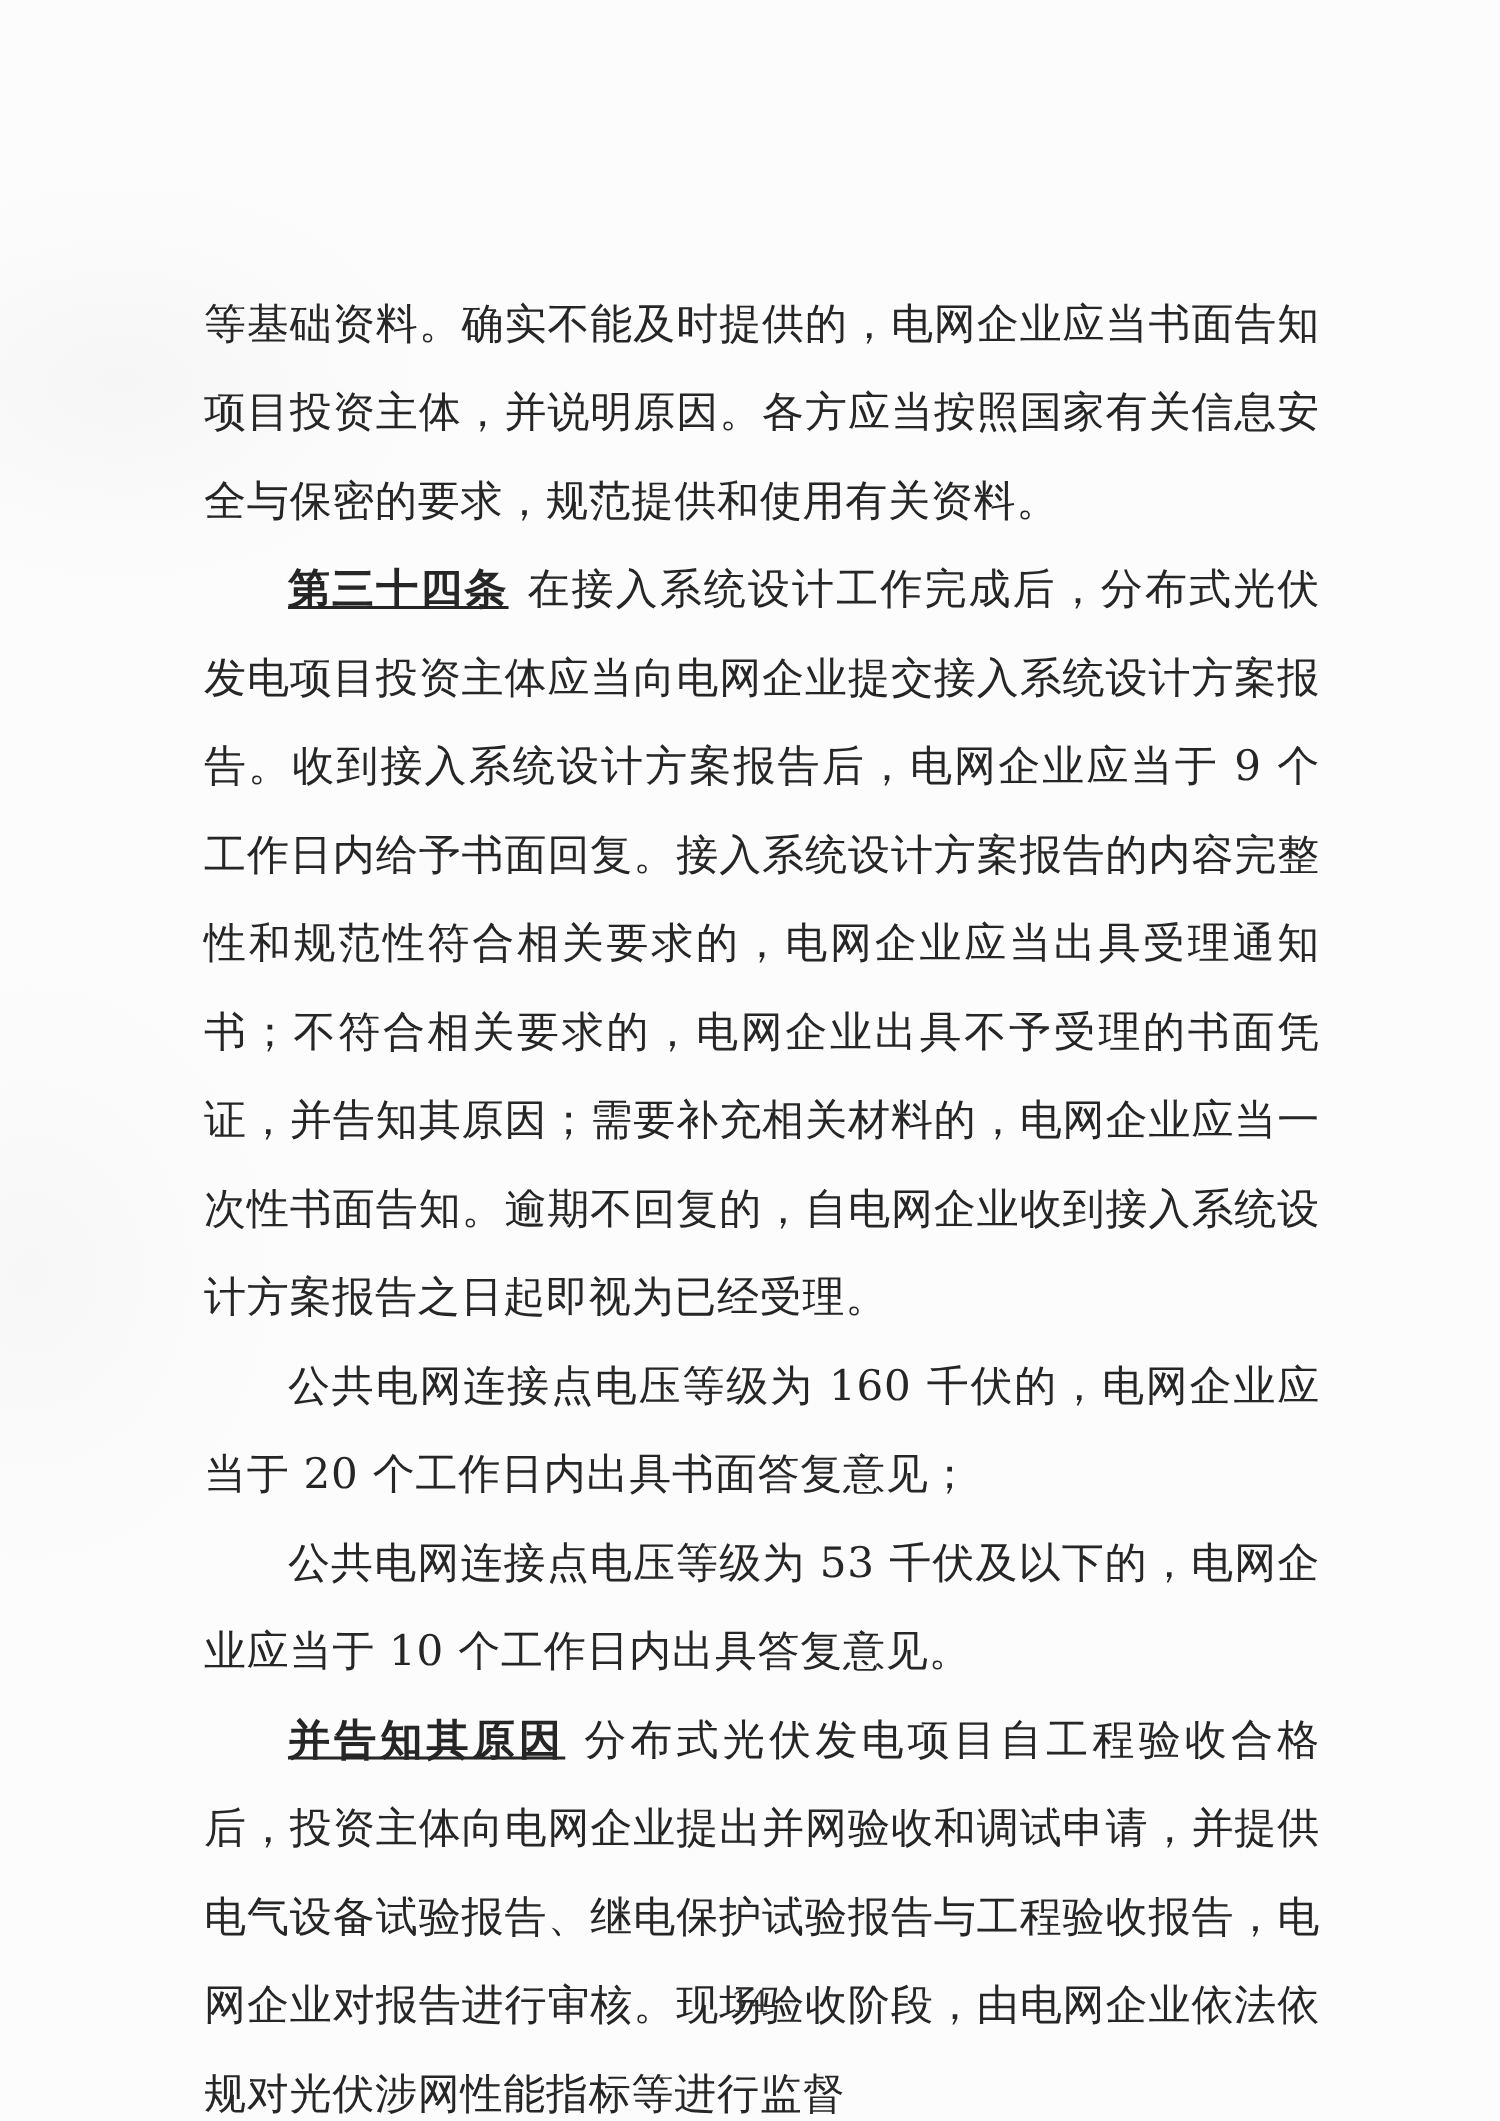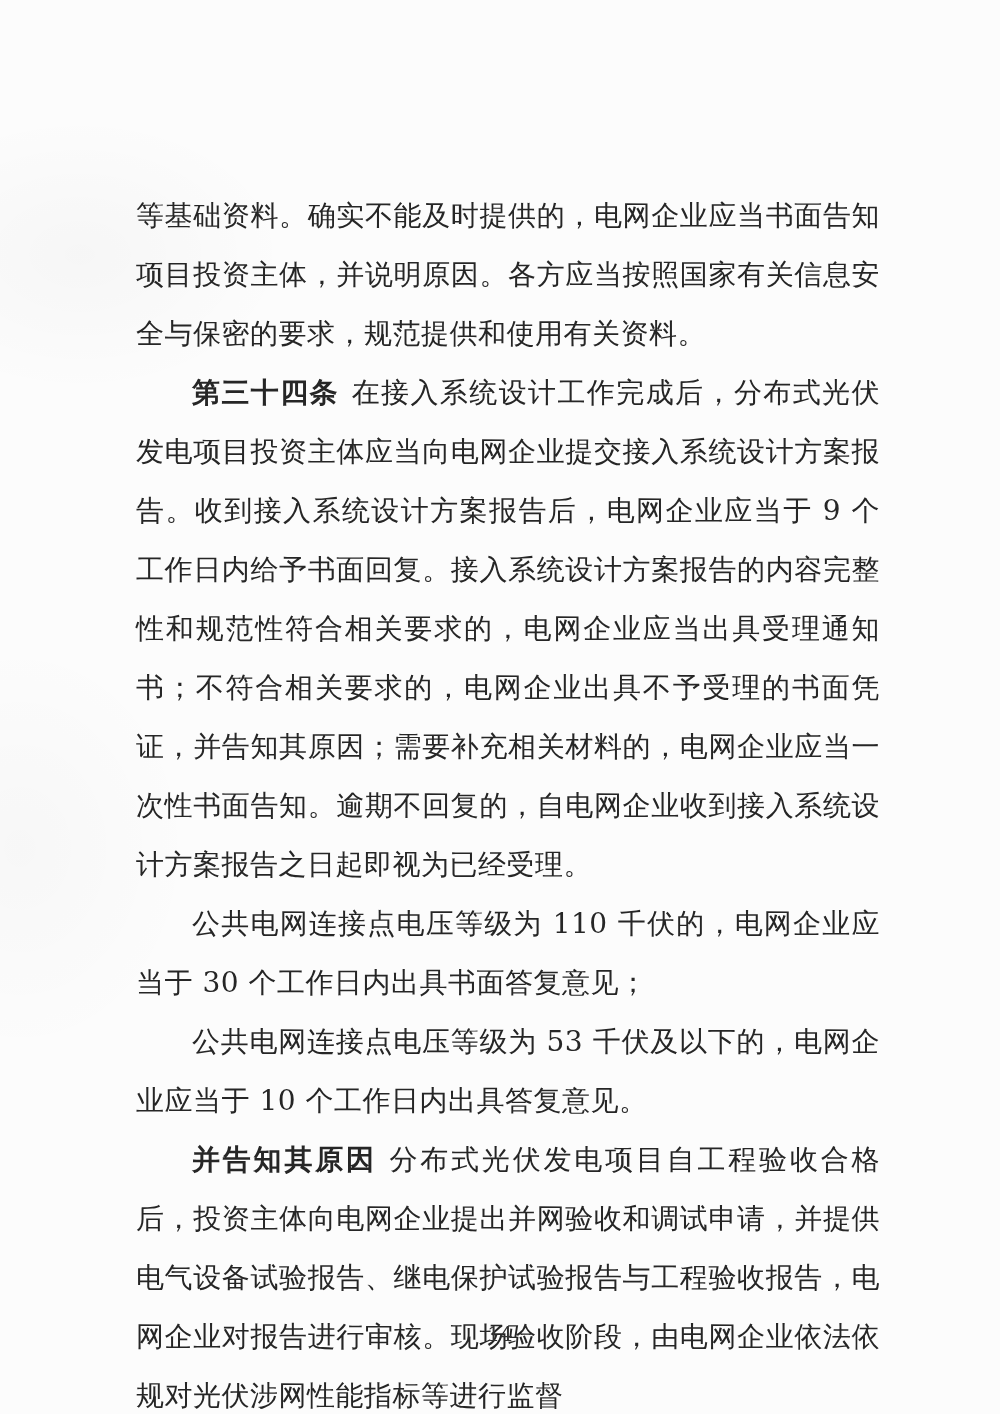--- a/index.html
+++ b/index.html
@@ -37,20 +37,21 @@
   .para {
     margin: 0;
     text-indent: 2em;
   }
   .para.no-indent {
     text-indent: 0;
   }
   .lead {
     font-weight: bold;
     margin-right: 0.45em;
+    text-decoration: underline;
   }
   .page-number {
     position: absolute;
     top: 1322px;
     left: 0;
     width: 100%;
     text-align: center;
     font-size: 20px;
     color: #333;
   }
@@ -59,21 +60,21 @@
 <body>
 
 <div class="page">
   <div class="content">
 
     <p class="para no-indent"><span>等基础资料。确实不能及时提供的，电网企业应当书面告知项目投资主体，并说明原因。各方应当按照国家有关信息安全与保密的要求，规范提供和使用有关资料。</span></p>
 
     <p class="para"><b class="lead">第三十四条</b><span>在接入系统设计工作完成后，分布式光伏发电项目投资主体应当向电网企业提交接入系统设计方案报告。收到接入系统设计方案报告后，电网企业应当于 9 个工作日内给予书面回复。接入系统设计方案报告的内容完整性和规范性符合相关要求的，电网企业应当出具受理通知书；不符合相关要求的，电网企业出具不予受理的书面凭证，并告知其原因；需要补充相关材料的，电网企业应当一次性书面告知。逾期不回复的，自电网企业收到接入系统设计方案报告之日起即视为已经受理。</span></p>
 
 
-    <p class="para"><span>公共电网连接点电压等级为 110 千伏的，电网企业应当于 30 个工作日内出具书面答复意见；</span></p>
+    <p class="para"><span>公共电网连接点电压等级为 160 千伏的，电网企业应当于 20 个工作日内出具书面答复意见；</span></p>
 
     <p class="para"><span>公共电网连接点电压等级为 53 千伏及以下的，电网企业应当于 10 个工作日内出具答复意见。</span></p>
 
     <p class="para"><b class="lead">并告知其原因</b><span>分布式光伏发电项目自工程验收合格后，投资主体向电网企业提出并网验收和调试申请，并提供电气设备试验报告、继电保护试验报告与工程验收报告，电网企业对报告进行审核。现场验收阶段，由电网企业依法依规对光伏涉网性能指标等进行监督</span></p>
 
   </div>
 
   <div class="page-number">14</div>
 </div>
 

